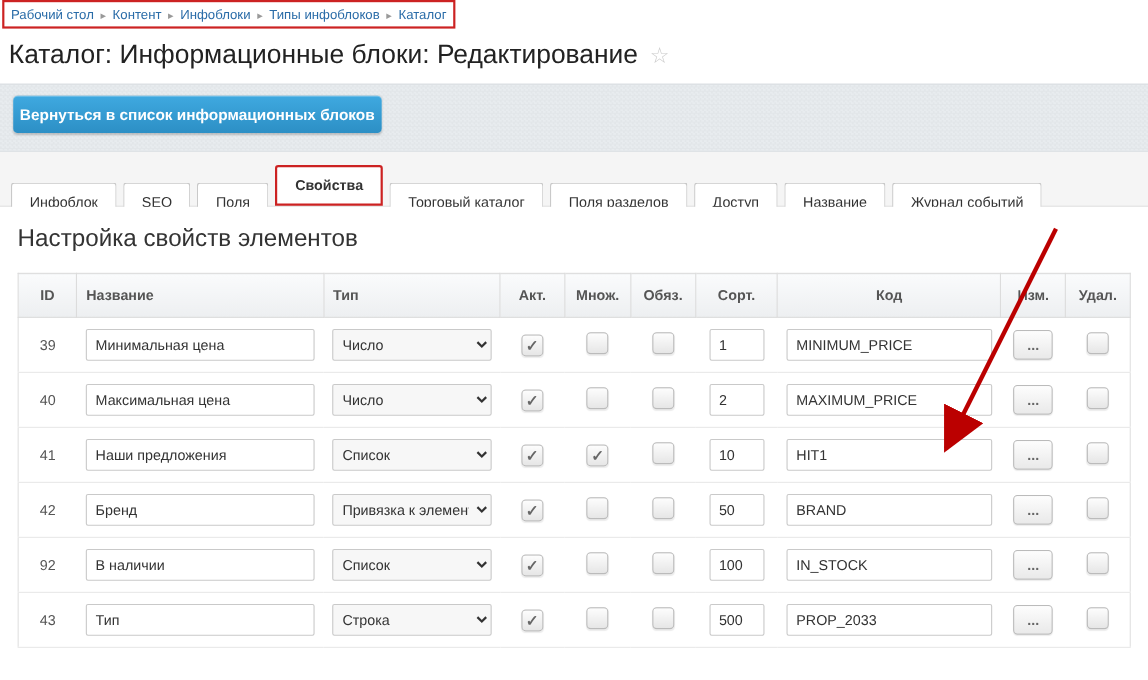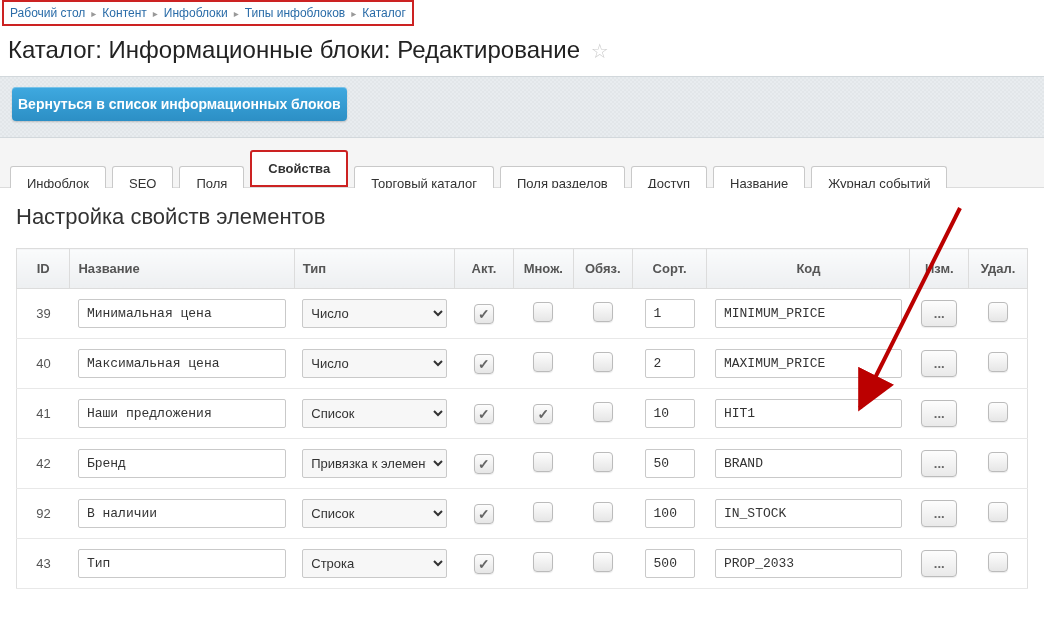--- a/index.html
+++ b/index.html
@@ -94,21 +94,20 @@
   }
   table.props td.left { text-align: left; }
   input[type="text"].inp {
     width: 100%;
     padding: 6px 8px;
     border: 1px solid #c9c9c9;
     border-radius: 2px;
     font-size: 13px;
     color: #333;
     background: #fff;
-    font-family: Liberation Mono, monospace;
   }
   input[type="text"].inp.narrow { width: 50px; text-align: left; }
   select.sel {
     width: 100%;
     padding: 5px 4px;
     border: 1px solid #c9c9c9;
     border-radius: 2px;
     font-size: 13px;
     color: #333;
     background: #f7f7f7;

